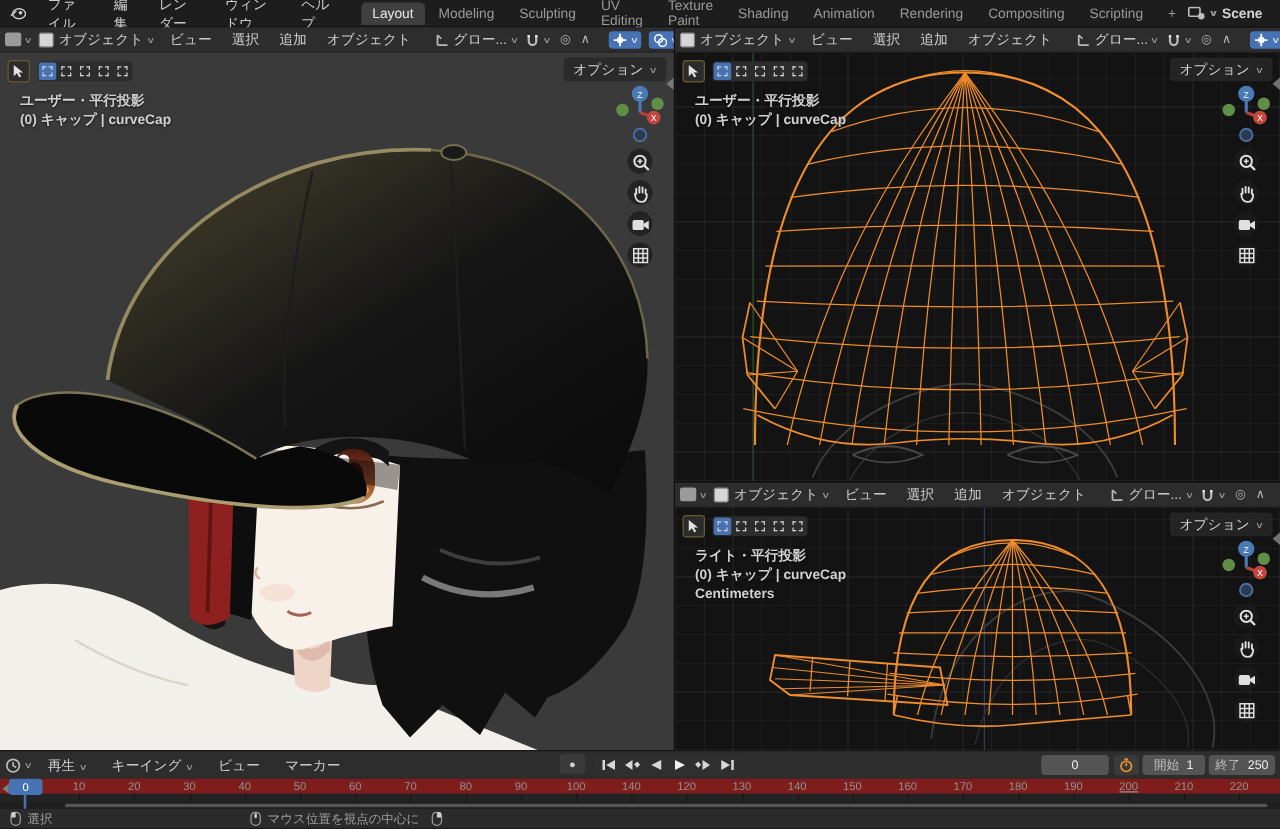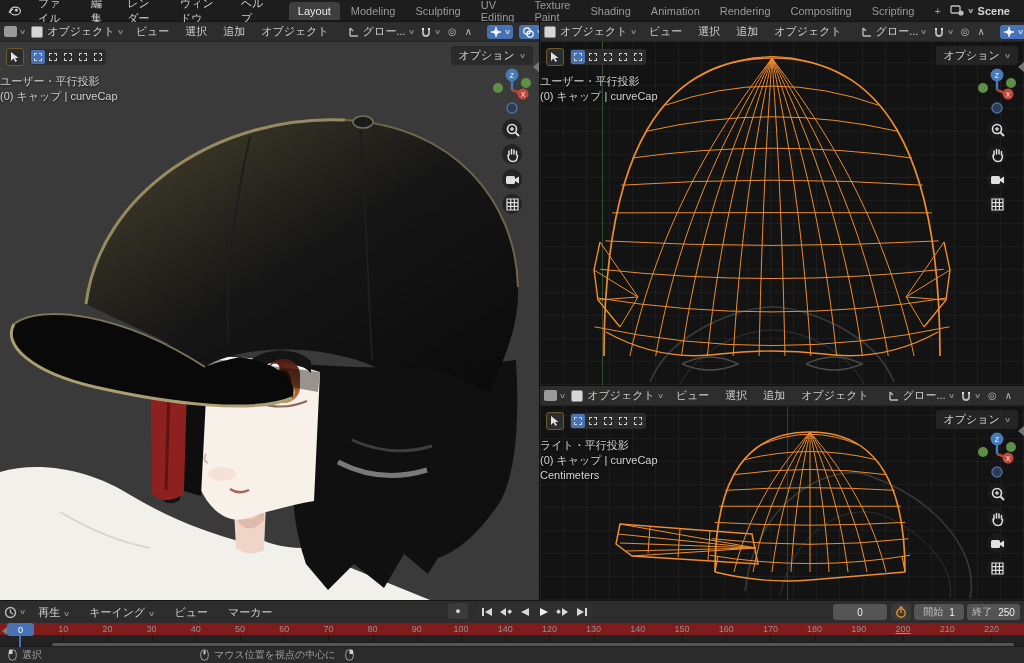--- a/index.html
+++ b/index.html
@@ -37,21 +37,21 @@
   .chip-blue { background:#4772b3; border-radius:3px; color:#fff; }
   .vp-front .editor-btn, .vp-front .mode-main { display:none; }
 
   .toolrow { position:absolute; left:6px; top:26px; display:flex; align-items:center; gap:6px; z-index:20; }
   .tool-cursor { width:18px; height:18px; border:1px solid #6b5a2e; border-radius:3px; background:#2c2c2c; display:flex; align-items:center; justify-content:center; }
   .selbox-chips { display:flex; gap:1px; background:#2c2c2c; border-radius:3px; padding:1px; }
   .selbox { width:14px; height:14px; border-radius:2px; display:flex; align-items:center; justify-content:center; }
   .selbox .g { width:8px; height:8px; border:1px dashed #cfcfcf; }
   .selbox.active { background:#4772b3; }
 
-  .vp-overlay { position:absolute; left:0; top:52px; z-index:20; color:#d2d2d2; text-shadow:0 1px 2px rgba(0,0,0,.7); line-height:15px; font-size:11px; }
+  .vp-overlay { position:absolute; left:16px; top:52px; z-index:20; color:#d2d2d2; text-shadow:0 1px 2px rgba(0,0,0,.7); line-height:15px; font-size:11px;font-weight:bold; }
   .options-chip { position:absolute; right:6px; top:24px; z-index:25; background:rgba(40,40,40,.85); border-radius:3px; padding:2px 8px; color:#d6d6d6; display:flex; gap:5px; align-items:center; }
   .nav-slot { position:absolute; right:5px; top:44px; z-index:25; display:flex; flex-direction:column; align-items:center; gap:5px; }
   .nav-btn { width:20px; height:20px; border-radius:50%; background:rgba(28,28,28,.75); display:flex; align-items:center; justify-content:center; }
   .npanel-arrow { position:absolute; right:0; top:40px; z-index:26; width:0; height:0; border-top:5px solid transparent; border-bottom:5px solid transparent; border-right:6px solid #8a8a8a; opacity:.8; }
 
   .grid-bg { position:absolute; inset:20px 0 0 0; background-image:
       repeating-linear-gradient(0deg, rgba(255,255,255,0.045) 0 1px, transparent 1px 23px),
       repeating-linear-gradient(90deg, rgba(255,255,255,0.045) 0 1px, transparent 1px 23px); }
   .axis-line { position:absolute; width:1px; top:20px; bottom:0; opacity:.6; }
   .scene-svg { position:absolute; left:0; top:20px; z-index:5; }

